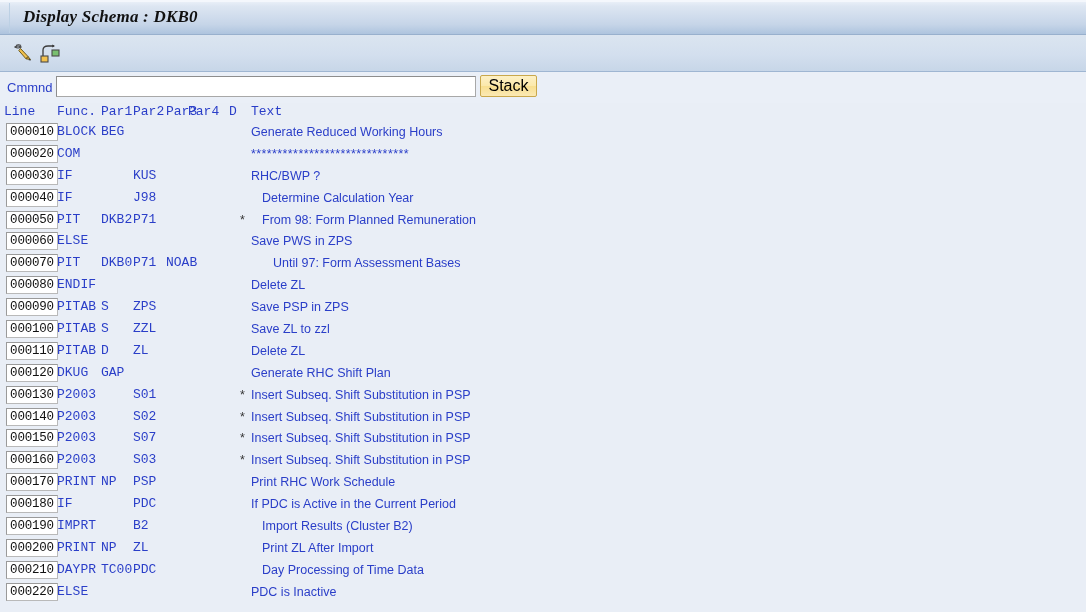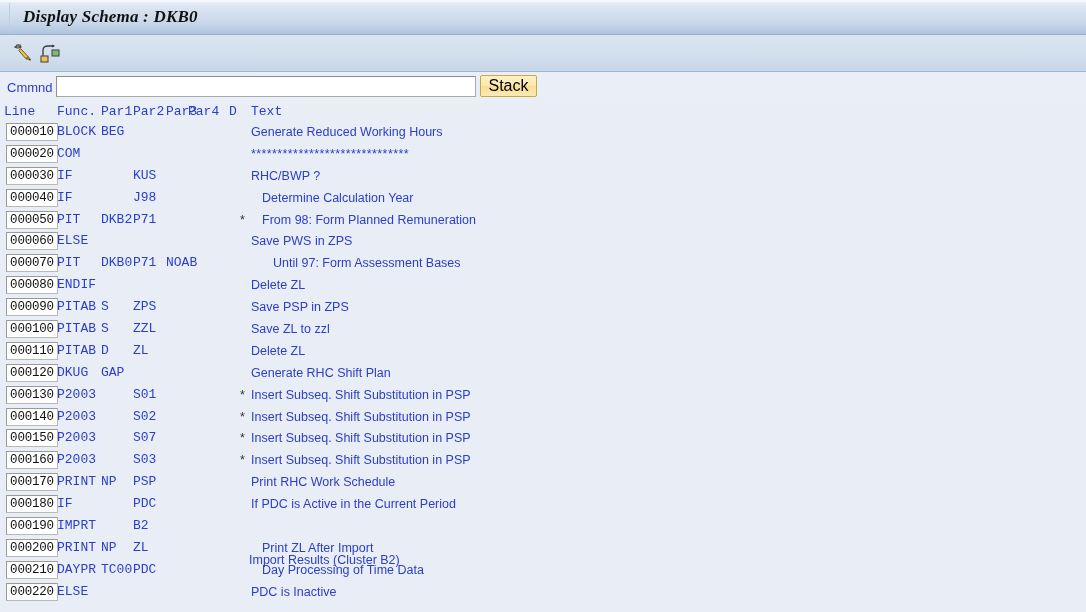--- a/index.html
+++ b/index.html
@@ -300,21 +300,21 @@
         <div class="row">
           <div class="linebox">000180</div>
           <span class="c col-func">IF</span>
           <span class="c col-p2">PDC</span>
           <span class="txt" style="left: 251px;">If PDC is Active in the Current Period</span>
         </div>
         <div class="row">
           <div class="linebox">000190</div>
           <span class="c col-func">IMPRT</span>
           <span class="c col-p2">B2</span>
-          <span class="txt" style="left: 249px; margin-top: 34px;">Import Results (Cluster B2)</span>
+          <span class="txt" style="left: 262px;">Import Results (Cluster B2)</span>
         </div>
         <div class="row">
           <div class="linebox">000200</div>
           <span class="c col-func">PRINT</span>
           <span class="c col-p1">NP</span>
           <span class="c col-p2">ZL</span>
           <span class="txt" style="left: 262px;">Print ZL After Import</span>
         </div>
         <div class="row">
           <div class="linebox">000210</div>

